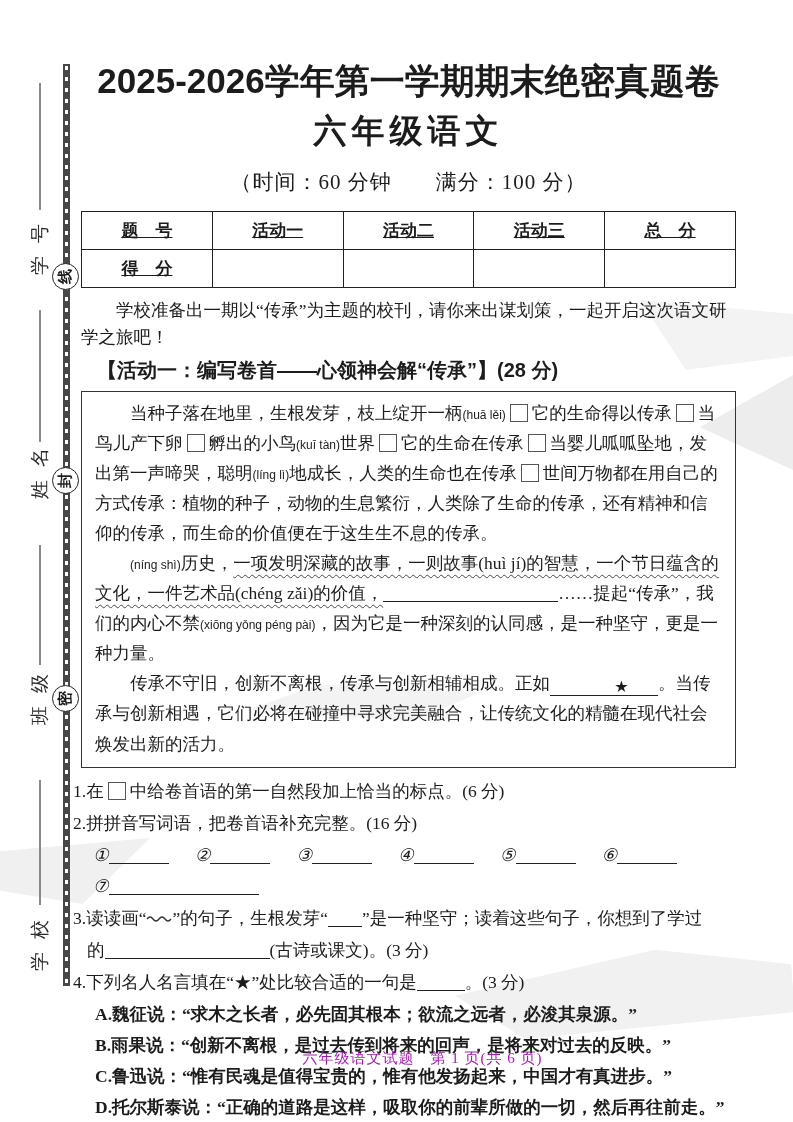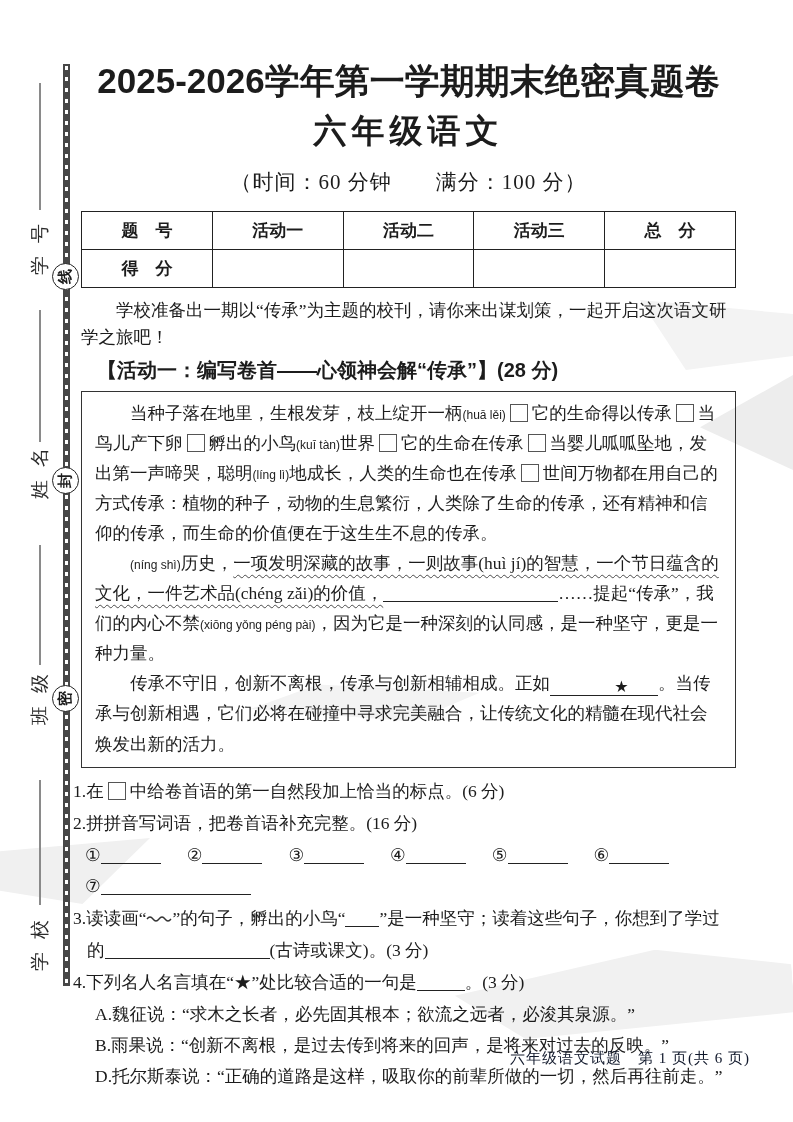--- a/index.html
+++ b/index.html
@@ -40,21 +40,21 @@
   .seal-circle span{font-size:15px;font-weight:bold;transform:rotate(-90deg);line-height:1;}
   #sc1{top:263px;} #sc2{top:467px;} #sc3{top:685px;}
 
   
   #content{position:absolute;left:81px;top:0;width:655px;z-index:1;}
   .hei{font-family:"Liberation Sans","DejaVu Sans",sans-serif;}
   h1{margin:60px 0 0;text-align:center;font-size:35px;line-height:1.2;font-weight:700;letter-spacing:0;}
   h2{margin:8px 0 0;text-align:center;font-size:33px;line-height:1.25;font-weight:700;letter-spacing:5px;}
   .meta{margin-top:17px;text-align:center;font-size:21px;letter-spacing:1px;}
 
-  table.score{border-collapse:collapse;width:100%;margin-top:15px;table-layout:fixed;}
+  table.score{border-collapse:collapse;width:100%;margin-top:15px;table-layout:fixed;text-decoration:underline;}
   table.score td{
     border:1.7px solid #222;height:35px;text-align:center;vertical-align:middle;
     font-family:"Liberation Sans","DejaVu Sans",sans-serif;font-weight:700;font-size:17px;
   }
 
   .intro{margin:9px 0 0;font-size:17.5px;line-height:1.55;text-indent:2em;}
   .activity{margin:5px 16px 0;font-size:20px;font-weight:700;line-height:1.35;}
 
   .passage{
     margin-top:7px;border:1.6px solid #333;padding:6px 13px 8px;
@@ -72,25 +72,25 @@
   }
   .sp{display:inline-block;}
   .wavy{
     text-decoration-line:underline;text-decoration-style:wavy;
     text-decoration-color:#4a4a4a;text-decoration-thickness:1px;text-underline-offset:5px;
   }
   .wave-sample{display:inline-block;vertical-align:1px;}
 
   .questions{margin-top:9px;margin-left:-8px;font-size:17.5px;line-height:1.6;}
   .qline{margin:1px 0 4px;}
-  .q2row{margin:2px 0 3px 12px;}
-  .option{margin:2px 0 3px 22px;}
+  .q2row{margin:2px 0 3px 20px;font-style:italic;}
+  .option{margin:2px 0 3px 22px;font-weight:bold;}
 
   .footer{position:absolute;left:95px;top:1049px;width:655px;text-align:center;z-index:1;}
-  .footer .pageinfo{font-size:15px;color:#0f172a;letter-spacing:1px;text-align:right;}
+  .footer .pageinfo{font-size:15px;color:#a21caf;letter-spacing:1px;}
   .footer .site{
     margin-top:1px;font-size:16.5px;color:#8a8a8a;
     font-family:"Liberation Sans","DejaVu Sans",sans-serif;
   }
 </style>
 </head>
 <body>
 
 <div class="wm" id="wm1"></div>
 <div class="wm" id="wm2"></div>
@@ -165,24 +165,25 @@
     <p><span class="run">传承不守旧，创新不离根，传承与创新相辅相成。正如</span><span class="blank" style="width: 108px;">★</span><span class="run">。当传承与创新相遇，它们必将在碰撞中寻求完美融合，让传统文化的精髓在现代社会焕发出新的活力。</span></p>
   </div>
 
   <div class="questions">
     <div class="qline"><span class="run">1.在</span><span class="pbox"></span><span class="run">中给卷首语的第一自然段加上恰当的标点。(6 分)</span></div>
     <div class="qline">2.拼拼音写词语，把卷首语补充完整。(16 分)</div>
     <div class="qline q2row"><span class="run">①</span><span class="blank" style="width: 60px;"></span><span class="sp" style="width: 26px;"></span><span class="run">②</span><span class="blank" style="width: 60px;"></span><span class="sp" style="width: 26px;"></span><span class="run">③</span><span class="blank" style="width: 60px;"></span><span class="sp" style="width: 26px;"></span><span class="run">④</span><span class="blank" style="width: 60px;"></span><span class="sp" style="width: 26px;"></span><span class="run">⑤</span><span class="blank" style="width: 60px;"></span><span class="sp" style="width: 26px;"></span><span class="run">⑥</span><span class="blank" style="width: 60px;"></span></div>
     <div class="qline q2row"><span class="run">⑦</span><span class="blank" style="width: 150px;"></span></div>
     <div class="qline"><span class="run">3.读读画“</span><span class="wave-sample"><svg width="26" height="9" viewBox="0 0 26 9">
             <path d="M1 5 Q4 1 7 5 T13 5 T19 5 T25 5" fill="none" stroke="#333" stroke-width="1.3"></path>
-          </svg></span><span class="run">”的句子，孵出的小鸟“</span><span class="blank" style="width: 34px;"></span><span class="run">”是一种坚守；读着这些句子，你想到了学过</span></div>
+          </svg></span><span class="run">”的句子，生根发芽“</span><span class="blank" style="width: 34px;"></span><span class="run">”是一种坚守；读着这些句子，你想到了学过</span></div>
     <div class="qline" style="margin-left:14px;"><span class="run">的</span><span class="blank" style="width: 165px;"></span><span class="run">(古诗或课文)。(3 分)</span></div>
     <div class="qline"><span class="run">4.下列名人名言填在“★”处比较合适的一句是</span><span class="blank" style="width: 48px;"></span><span class="run">。(3 分)</span></div>
     <div class="option">A.魏征说：“求木之长者，必先固其根本；欲流之远者，必浚其泉源。”</div>
     <div class="option">B.雨果说：“创新不离根，是过去传到将来的回声，是将来对过去的反映。”</div>
+    <div class="option">C.鲁迅说：“惟有民魂是值得宝贵的，惟有他发扬起来，中国才有真进步。”</div>
     <div class="option">D.托尔斯泰说：“正确的道路是这样，吸取你的前辈所做的一切，然后再往前走。”</div>
   </div>
 </div>
 
 <div class="footer">
   <div class="pageinfo">六年级语文试题　第 1 页(共 6 页)</div>
 </div>
 
 </body></html>

